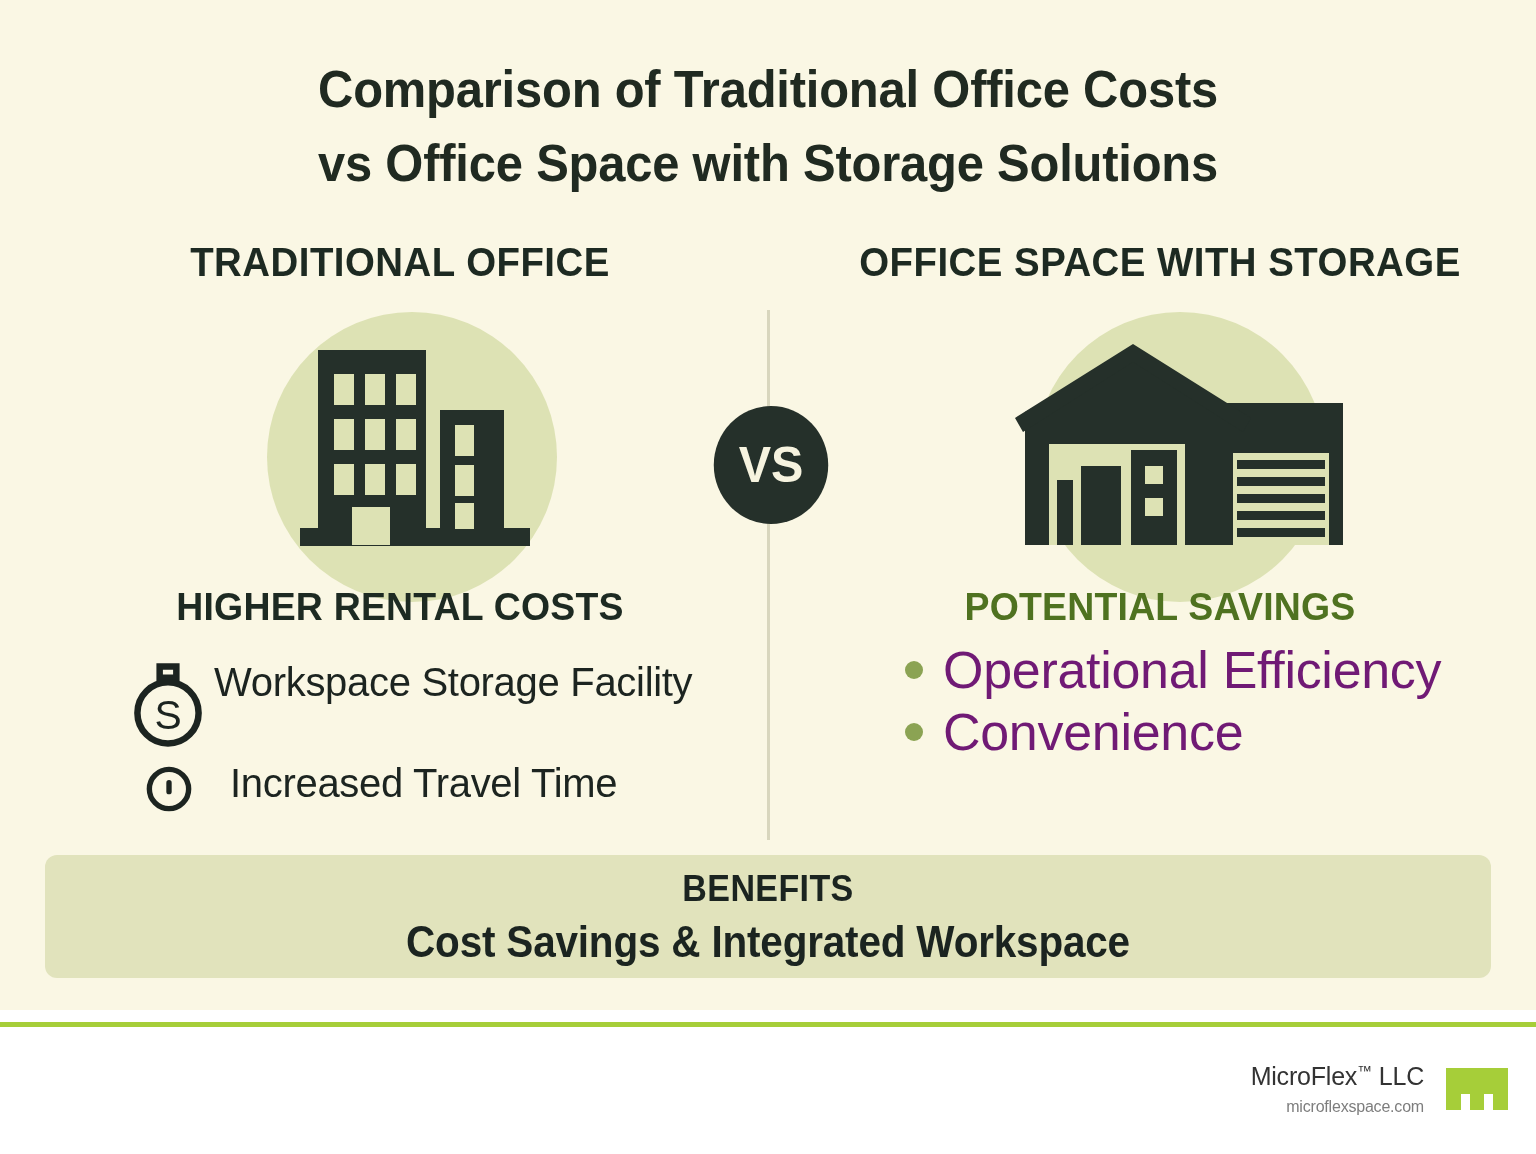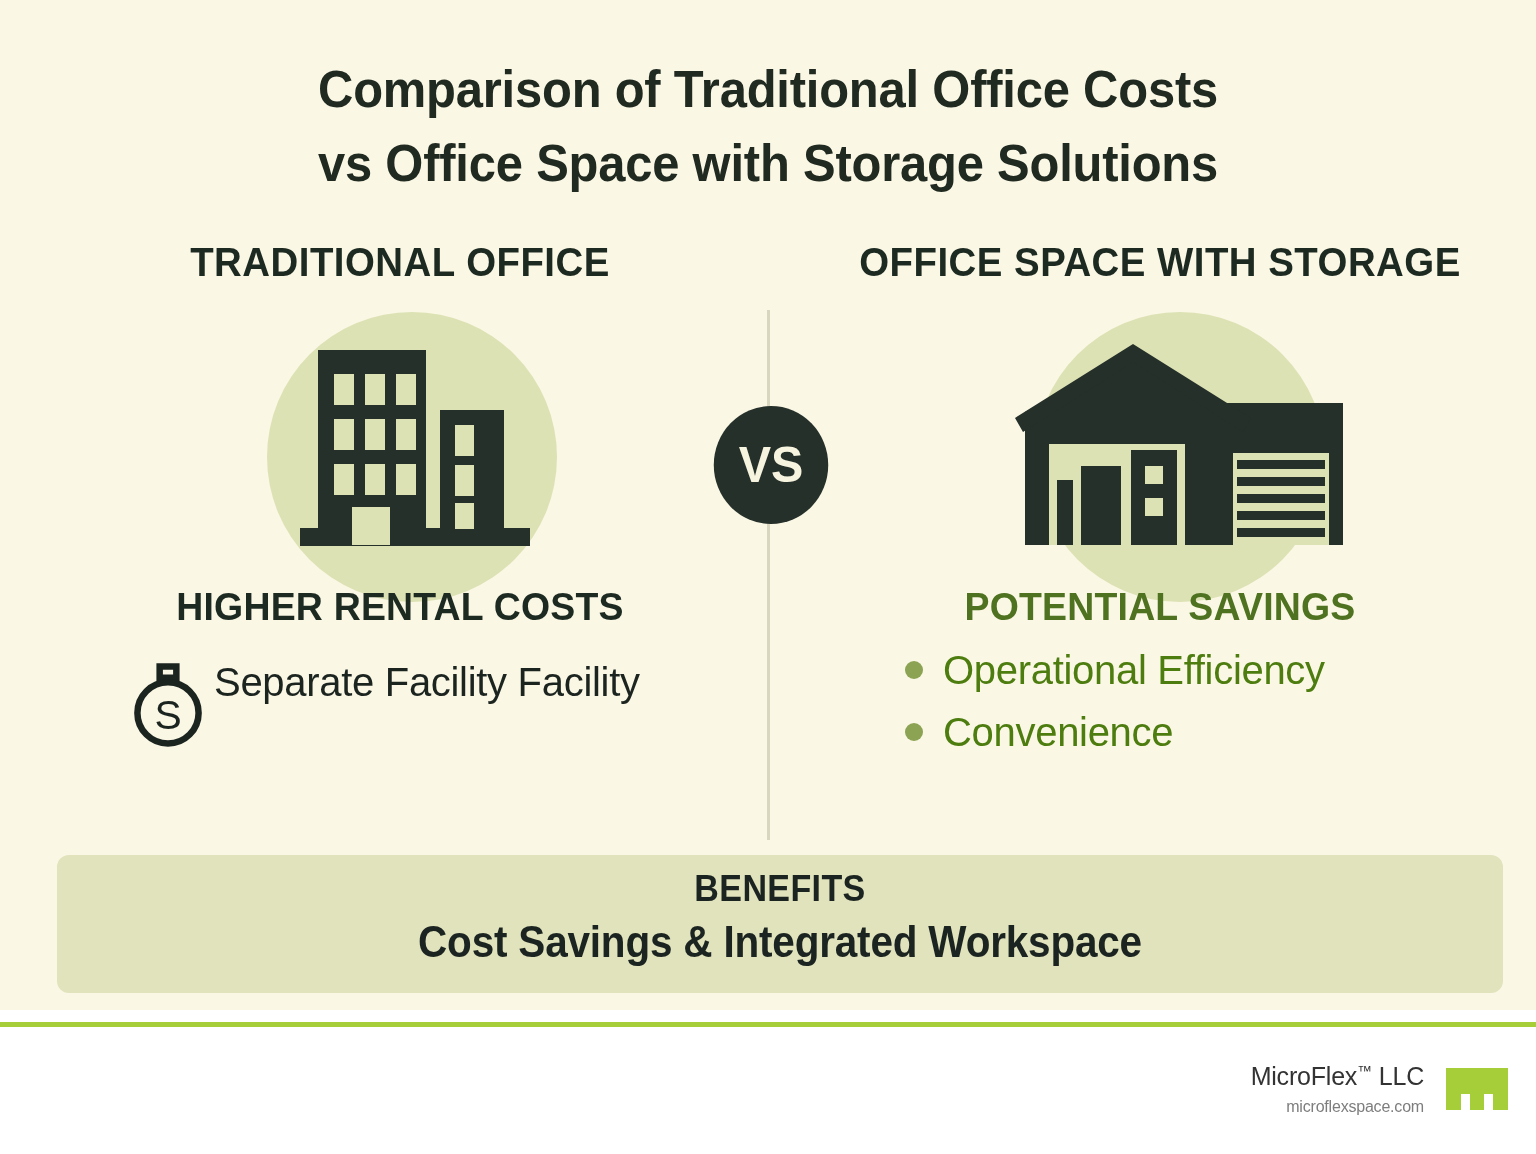--- a/index.html
+++ b/index.html
@@ -156,33 +156,33 @@
   }
   .bullet-dot {
     flex: 0 0 auto;
     width: 18px;
     height: 18px;
     border-radius: 50%;
     background: #8ba353;
     margin-right: 20px;
   }
   .bullet-text {
-    font-size: 40px;
+    font-size: 52px;
     line-height: 50px;
-    color: #4d7c0f;
+    color: #701a75;
     letter-spacing: -0.3px;
   }
 
   
   .benefits {
     position: absolute;
-    left: 57px;
+    left: 45px;
     top: 855px;
     width: 1446px;
-    height: 138px;
+    height: 123px;
     background: #e1e3bc;
     border-radius: 12px;
     text-align: center;
     padding-top: 10px;
     box-sizing: border-box;
   }
   .benefits-title {
     font-family: "Liberation Sans Narrow", "Liberation Sans", sans-serif;
     font-size: 37px;
     font-weight: bold;
@@ -315,21 +315,30 @@
 
   <div class="feature-list">
     <div class="feature-row first">
       <span class="feature-icon">
         <svg viewBox="0 0 86 96" width="80" height="89" aria-hidden="true">
           <path d="M34 6 h18 v12 h-18 z" fill="none" stroke="#1c2420" stroke-width="7"></path>
           <circle cx="43" cy="56" r="33" fill="none" stroke="#1c2420" stroke-width="7"></circle>
           <text x="43" y="73" font-family="'Liberation Sans', sans-serif" font-size="44" font-weight="400" fill="#1c2420" text-anchor="middle">S</text>
         </svg>
       </span>
-      <span class="feature-text">Separate Facility Facility</span>
+      <span class="feature-text">Workspace Storage Facility</span>
+    </div>
+    <div class="feature-row second">
+      <span class="feature-icon">
+        <svg viewBox="0 0 56 56" width="50" height="50" aria-hidden="true">
+          <circle cx="28" cy="28" r="22" fill="none" stroke="#1c2420" stroke-width="6"></circle>
+          <rect x="25" y="18" width="6" height="16" rx="3" fill="#1c2420"></rect>
+        </svg>
+      </span>
+      <span class="feature-text">Increased Travel Time</span>
     </div>
   </div>
 
   <div class="bullet-list">
     <div class="bullet-row">
       <span class="bullet-dot"></span>
       <span class="bullet-text">Operational Efficiency</span>
     </div>
     <div class="bullet-row">
       <span class="bullet-dot"></span>

